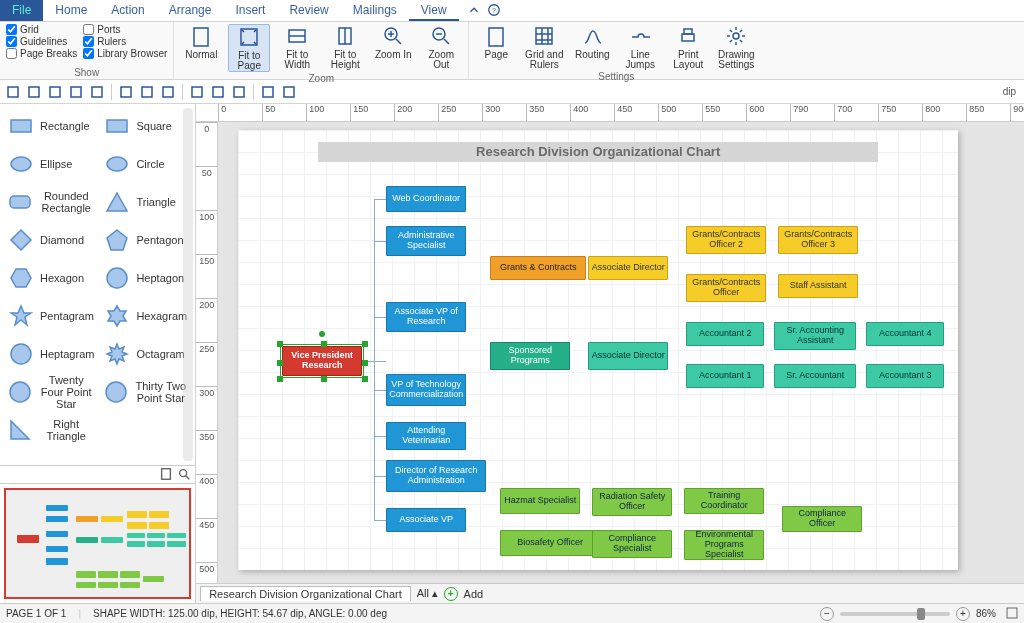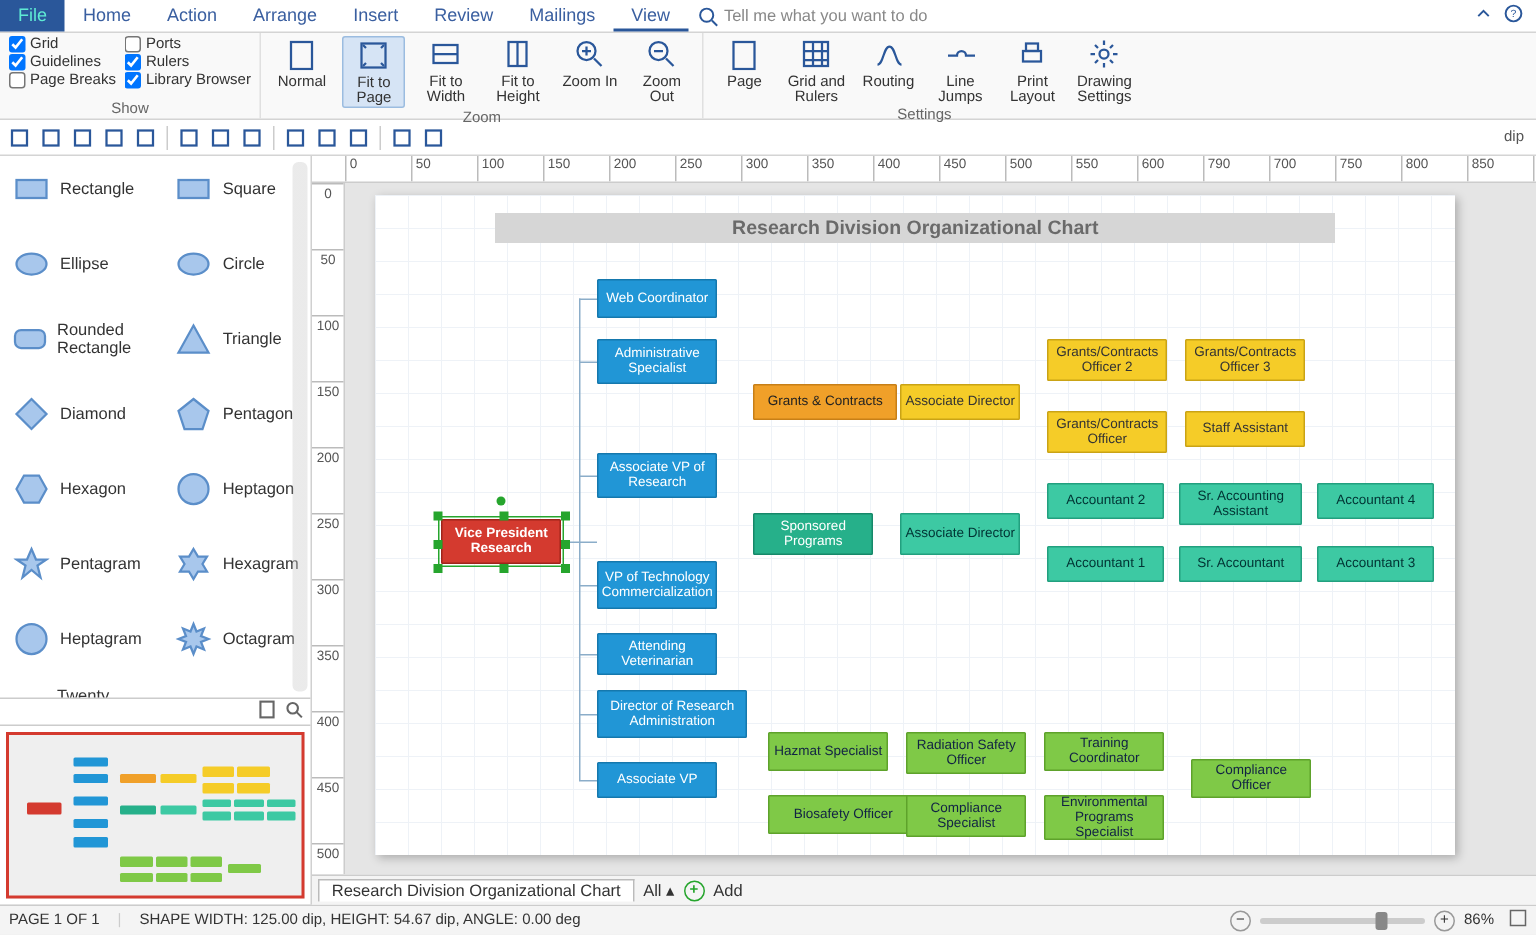--- a/index.html
+++ b/index.html
@@ -32,21 +32,21 @@
 
 .toolbar { height:24px; border-bottom:1px solid #d4d4d4; display:flex; align-items:center; padding:0 4px; gap:3px; background:#fff; }
 .toolbar .tbtn { width:18px; height:18px; display:flex; align-items:center; justify-content:center; cursor:pointer; }
 .toolbar .tbtn svg { width:14px; height:14px; stroke:#2a579a; fill:none; stroke-width:1.5;}
 .toolbar .sep { width:1px; height:16px; background:#ccc; margin:0 2px; }
 .toolbar .ruler-unit { margin-left:auto; padding-right:4px; font-size:10px; color:#555;}
 
 
 .main { display:flex; height: calc(623px - 22px - 58px - 24px - 20px); }
 .shape-panel { width:230px; border-right:1px solid #d0d0d0; display:flex; flex-direction:column; }
-.shape-grid { flex:1; overflow:hidden; display:grid; grid-template-columns:1fr 1fr; grid-auto-rows:36px; padding:4px; gap:14px; position:relative;}
+.shape-grid { flex:1; overflow:hidden; display:grid; grid-template-columns:1fr 1fr; grid-auto-rows:36px; padding:4px; gap:2px; position:relative;text-align:center;}
 .shape-grid::after { content:''; position:absolute; right:2px; top:4px; bottom:4px; width:10px; background:linear-gradient(#ccc,#ccc); border-radius:4px; opacity:.4;}
 .shape-item { display:flex; align-items:center; gap:6px; padding:2px 4px; cursor:pointer; font-size:11px; }
 .shape-item .sicon { width:26px; height:26px; display:flex; align-items:center; justify-content:center; }
 .shape-item .sicon svg { width:24px; height:24px; fill:#a8c7ec; stroke:#5b8ec9; stroke-width:1.5; }
 .shape-panel .thumb-bar { height:18px; border-top:1px solid #ccc; display:flex; justify-content:flex-end; align-items:center; padding:0 4px; gap:4px;}
 .shape-panel .thumb-bar svg{width:14px;height:14px;stroke:#666;fill:none;stroke-width:1.6}
 .shape-panel .preview { height:120px; border-top:1px solid #ccc; padding:4px; }
 .shape-panel .preview .mini { width:100%; height:100%; border:2px solid #d43a2f; background:#efefef; position:relative; }
 
 
@@ -95,27 +95,20 @@
 
 <div class="menubar">
   <div class="tab file">File</div>
   <div class="tab">Home</div>
   <div class="tab">Action</div>
   <div class="tab">Arrange</div>
   <div class="tab">Insert</div>
   <div class="tab">Review</div>
   <div class="tab">Mailings</div>
   <div class="tab active">View</div>
-  <div class="search">
-    <span class="mag"><svg viewBox="0 0 16 16">
-          <circle cx="7" cy="7" r="5" fill="none" stroke="#2a579a" stroke-width="1.5"></circle>
-          <line x1="11" y1="11" x2="15" y2="15" stroke="#2a579a" stroke-width="1.5"></line>
-        </svg></span>
-    <span>Tell me what you want to do</span>
-  </div>
   <div class="help">
     <span><svg viewBox="0 0 16 16">
           <path d="M4 10l4-4 4 4" fill="none" stroke="#2a579a" stroke-width="1.5"></path>
         </svg></span>
     <span><svg viewBox="0 0 16 16">
           <circle cx="8" cy="8" r="6" fill="none" stroke="#2a579a" stroke-width="1.5"></circle>
           <text x="8" y="11" text-anchor="middle" font-size="8" fill="#2a579a">?</text>
         </svg></span>
   </div>
 </div>

